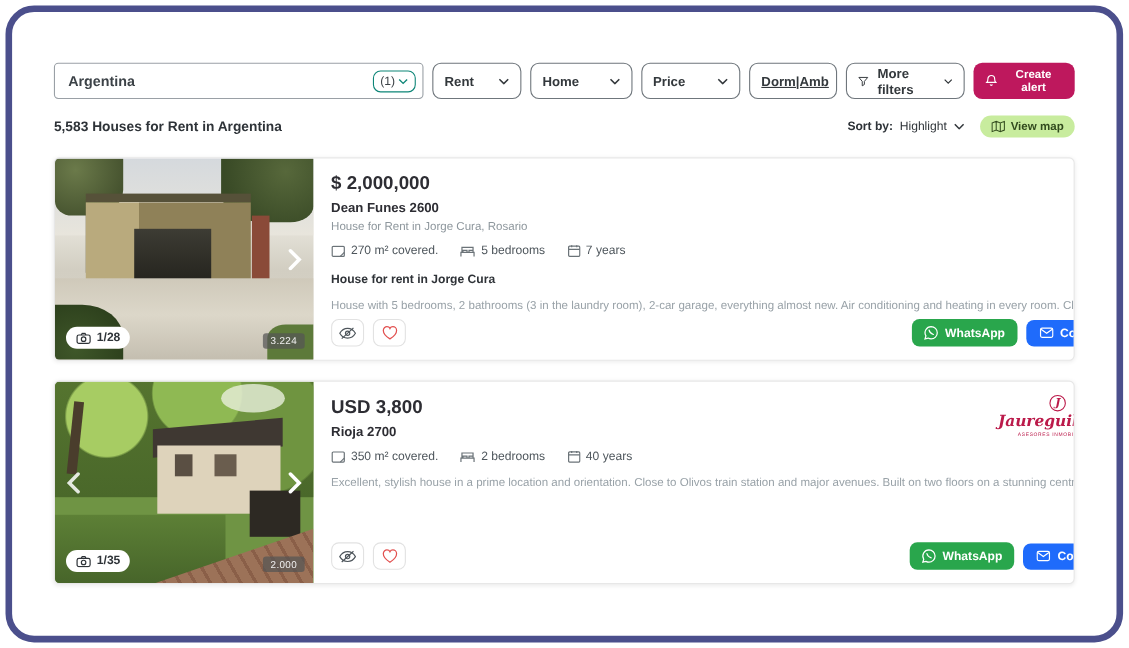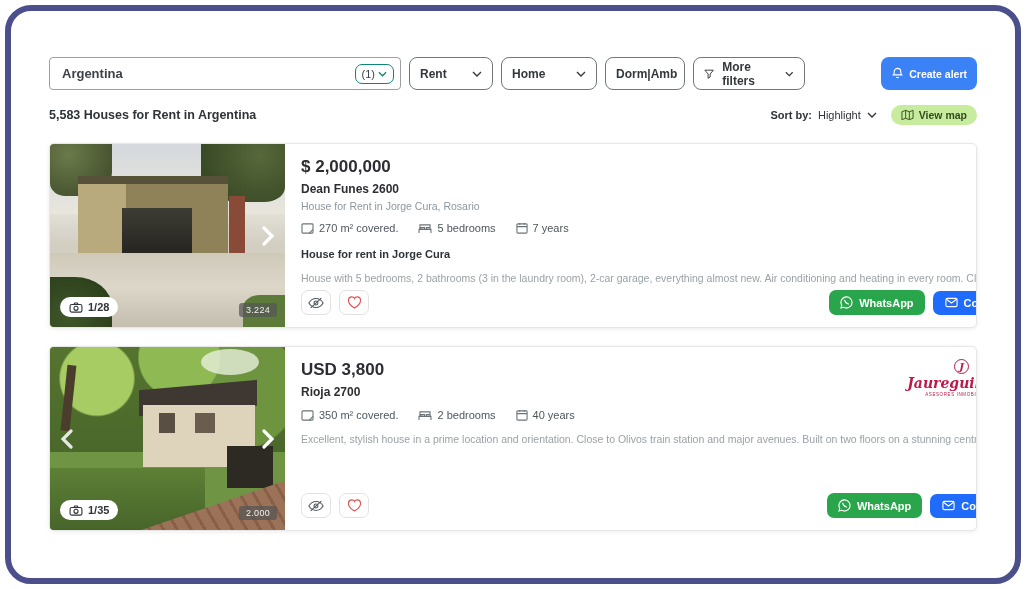--- a/index.html
+++ b/index.html
@@ -19,24 +19,24 @@
   .search-value { font-size:13px; font-weight:bold; color:#3c4247; }
   .count-pill {
     display:flex; align-items:center; gap:3px; border:1.5px solid #0d8577; border-radius:7px;
     padding:3px 6px; font-size:11px; color:#3c4247; background:#fff; cursor:pointer;
   }
   .dropdown {
     display:flex; align-items:center; justify-content:space-between; gap:8px;
     border:1px solid #6f767c; border-radius:8px; background:#fff; padding:0 10px;
     font-size:12px; font-weight:bold; color:#33383c; cursor:pointer;
   }
-  .dd-rent{width:84px;} .dd-home{width:96px;} .dd-price{width:94px;} .dd-dorm{width:80px;}
+  .dd-rent{width:84px;} .dd-home{width:96px;} .dd-price{width:94px;} .dd-dorm{width:80px;text-decoration:underline;}
   .dd-more{width:112px; justify-content:flex-start;} .dd-more .chev{margin-left:auto;}
   .btn-create-alert {
-    margin-left:auto; display:flex; align-items:center; gap:5px; background:#3b82f6; color:#fff;
+    margin-left:auto; display:flex; align-items:center; gap:5px; background:#be185d; color:#fff;
     border:none; border-radius:8px; padding:0 10px; font-size:10.5px; font-weight:bold; cursor:pointer;
     font-family:"Liberation Sans", sans-serif;
   }
 
   
   .results-row { display:flex; align-items:center; margin-top:15px; }
   .results-title { font-size:12.5px; font-weight:bold; color:#2e3338; }
   .sort-group { margin-left:auto; display:flex; align-items:center; gap:6px; font-size:11px; color:#2e3338; }
   .sort-label { font-weight:bold; }
   .sort-value { cursor:pointer; }
@@ -150,20 +150,26 @@
         <svg class="chev" width="10" height="6" viewBox="0 0 10 6">
             <path d="M1 1l4 4 4-4" stroke="#33383c" stroke-width="1.4" fill="none"></path>
           </svg>
       </div>
       <div class="dropdown dd-home">
         <span>Home</span>
         <svg class="chev" width="10" height="6" viewBox="0 0 10 6">
             <path d="M1 1l4 4 4-4" stroke="#33383c" stroke-width="1.4" fill="none"></path>
           </svg>
       </div>
+      <div class="dropdown dd-price">
+        <span>Price</span>
+        <svg class="chev" width="10" height="6" viewBox="0 0 10 6">
+            <path d="M1 1l4 4 4-4" stroke="#33383c" stroke-width="1.4" fill="none"></path>
+          </svg>
+      </div>
       <div class="dropdown dd-dorm">
         <span>Dorm|Amb</span>
         <svg class="chev" width="10" height="6" viewBox="0 0 10 6">
             <path d="M1 1l4 4 4-4" stroke="#33383c" stroke-width="1.4" fill="none"></path>
           </svg>
       </div>
       <div class="dropdown dd-more">
         <svg width="12" height="12" viewBox="0 0 12 12">
             <path d="M1 1.5h10L7.2 6v3.5L4.8 11V6z" stroke="#33383c" stroke-width="1.1" fill="none"></path>
           </svg>

